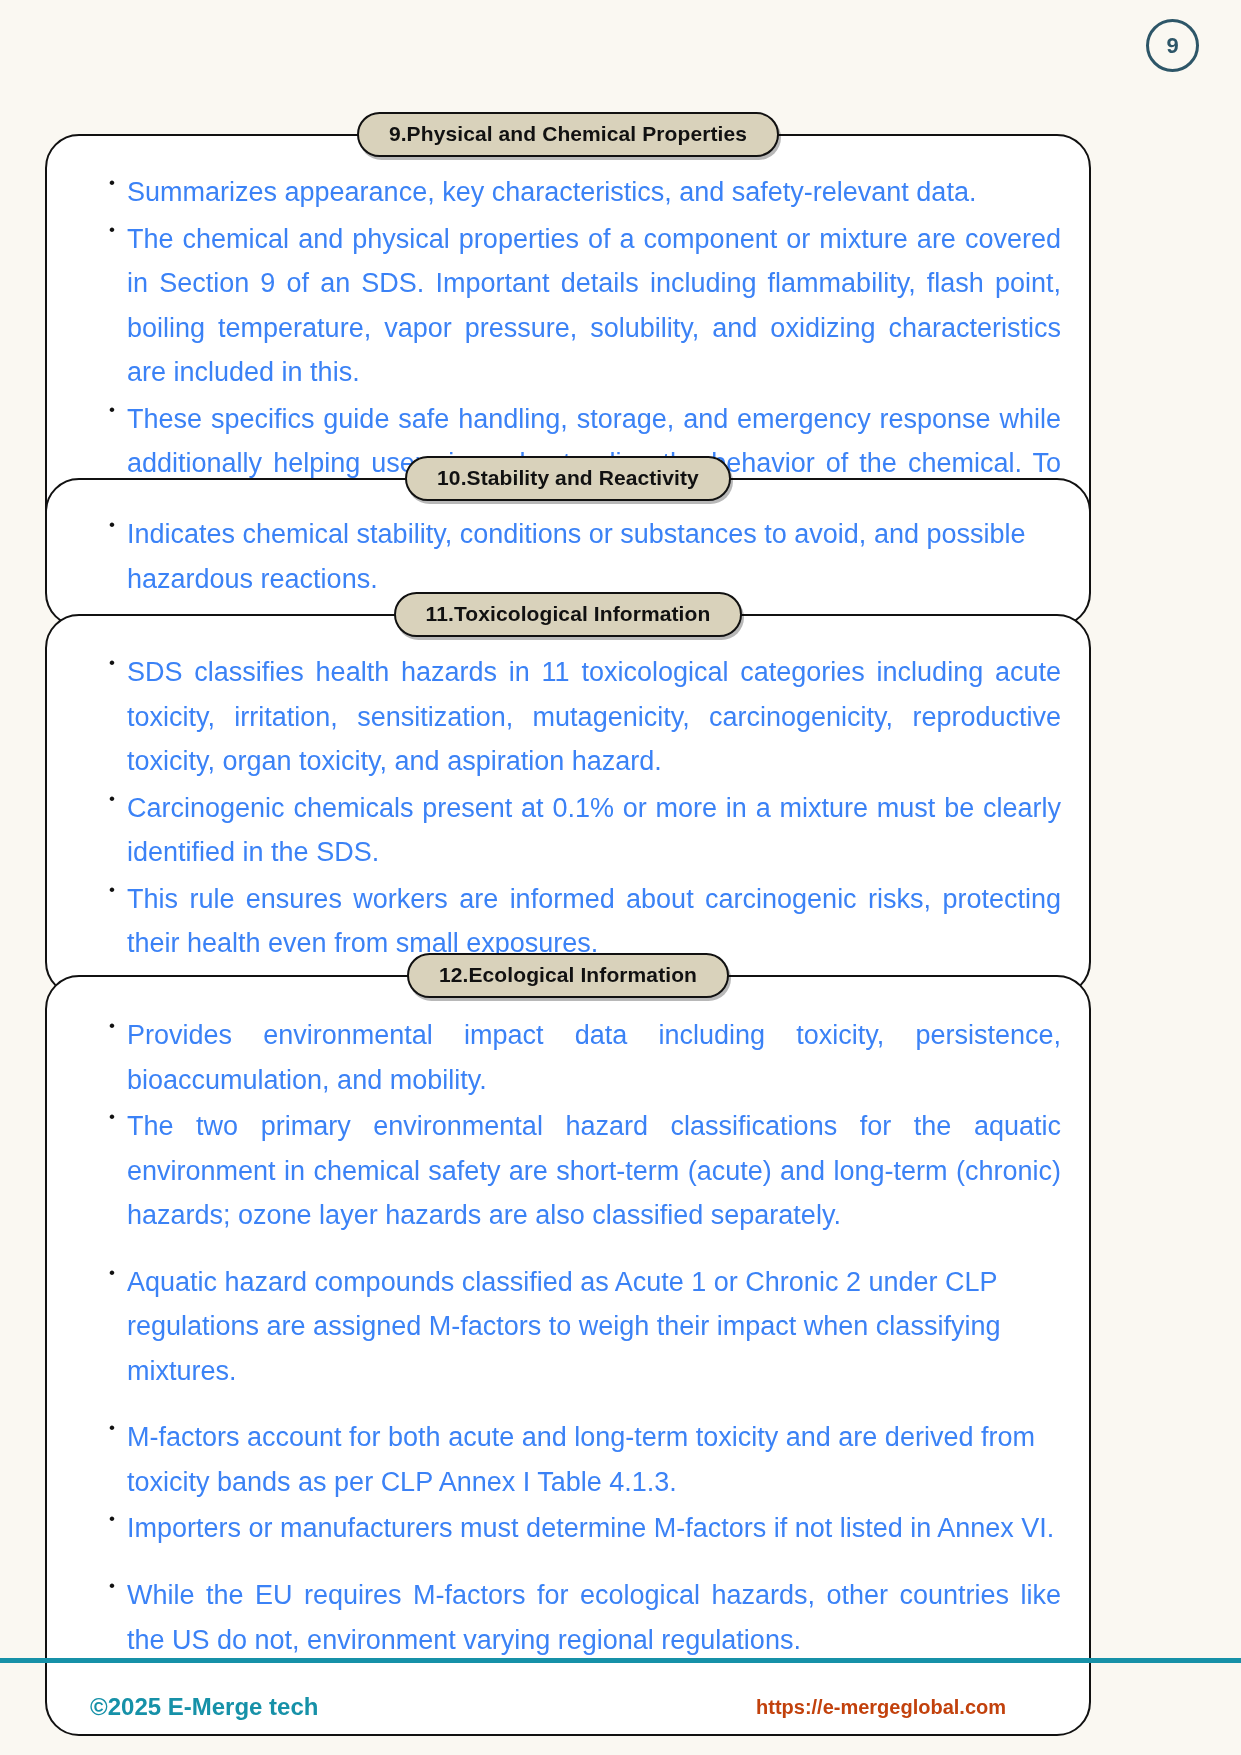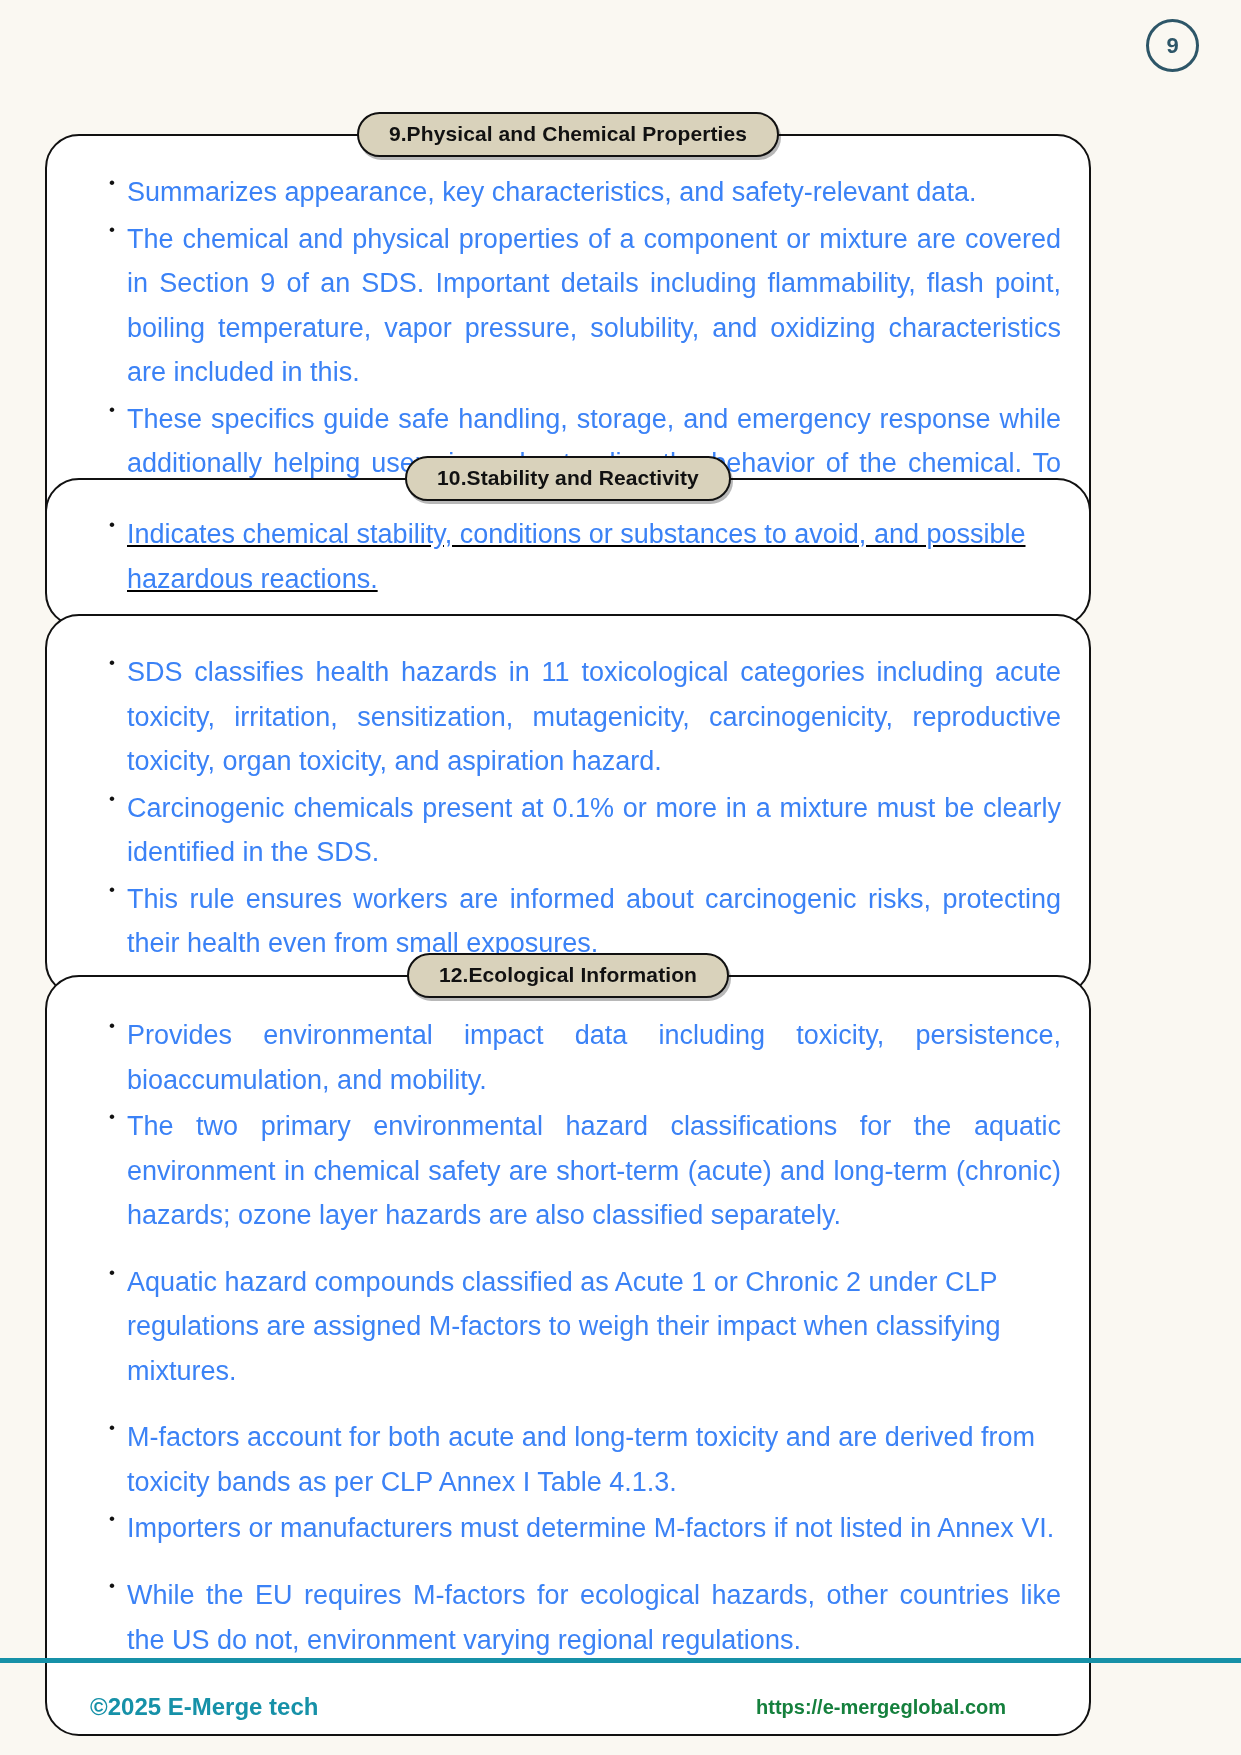--- a/index.html
+++ b/index.html
@@ -141,21 +141,21 @@
     left: 90px;
     font-size: 24px;
     font-weight: bold;
     color: #1691a8;
   }
   .footer-right {
     position: absolute;
     left: 756px;
     font-size: 20px;
     font-weight: bold;
-    color: #15803d;
+    color: #c2410c;
     text-align: right;
   }
 
   
   #sec-9  { top: 134px; }
   #sec-10 { top: 478px; }
   #sec-11 { top: 614px; }
   #sec-12 { top: 975px; }
 </style>
 </head>
@@ -178,30 +178,33 @@
         </ul>
       </div>
     </div>
   </div>
 
   <div class="section" id="sec-10">
     <div class="sec-box">
       <div class="sec-title-wrap">
         <div class="sec-title">10.Stability and Reactivity</div>
       </div>
-      <div class="sec-body" style="padding:32px 31px 22px 28px;text-decoration:underline;">
+      <div class="sec-body" style="padding:32px 31px 22px 28px;">
         <ul class="bullets">
           <li class="nojust">Indicates chemical stability, conditions or substances to avoid, and possible hazardous reactions.</li>
         </ul>
       </div>
     </div>
   </div>
 
   <div class="section" id="sec-11">
     <div class="sec-box">
+      <div class="sec-title-wrap">
+        <div class="sec-title">11.Toxicological Information</div>
+      </div>
       <div class="sec-body">
         <ul class="bullets">
           <li>SDS classifies health hazards in 11 toxicological categories including acute toxicity, irritation, sensitization, mutagenicity, carcinogenicity, reproductive toxicity, organ toxicity, and aspiration hazard.</li>
           <li>Carcinogenic chemicals present at 0.1% or more in a mixture must be clearly identified in the SDS.</li>
           <li>This rule ensures workers are informed about carcinogenic risks, protecting their health even from small exposures.</li>
         </ul>
       </div>
     </div>
   </div>
 

